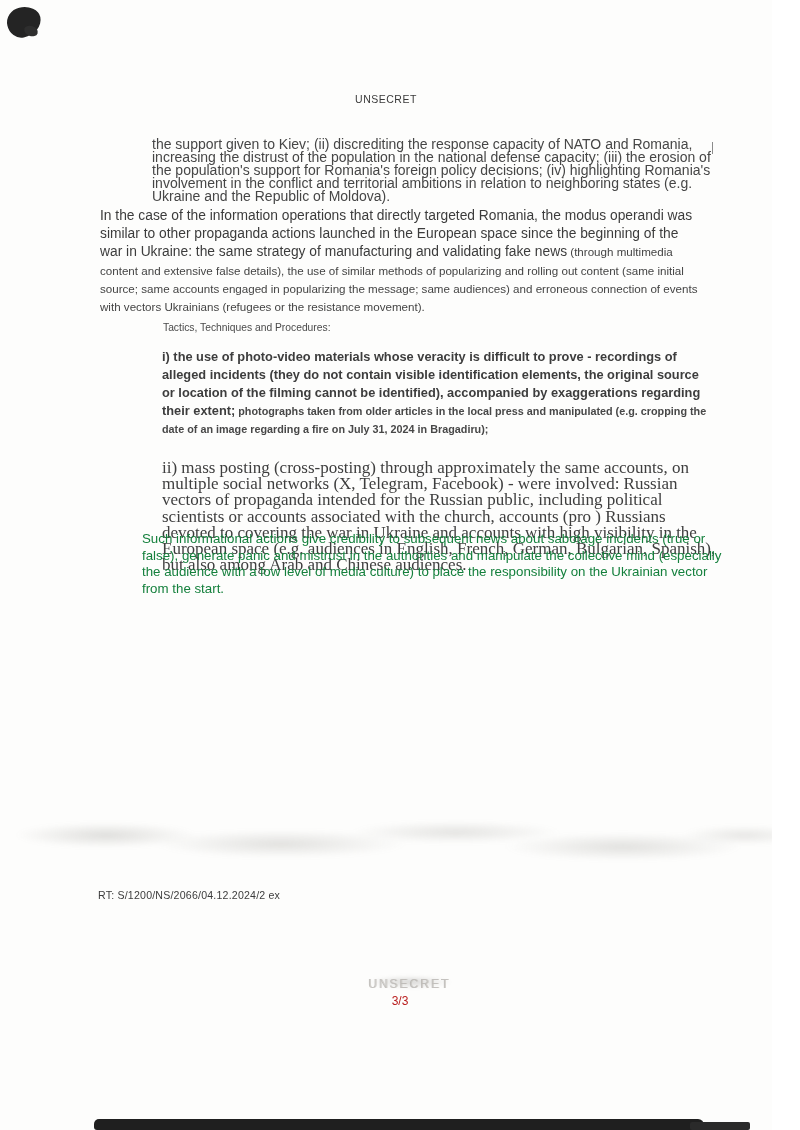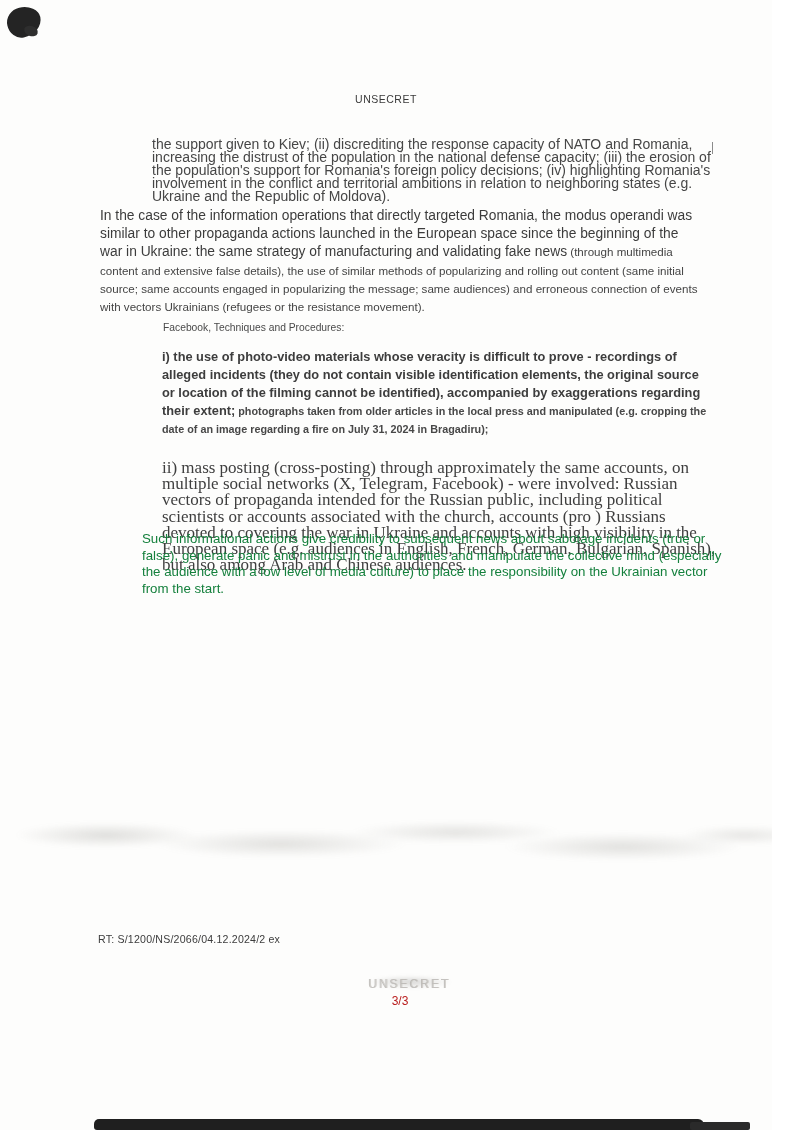--- a/index.html
+++ b/index.html
@@ -90,21 +90,21 @@
     left: 142px;
     top: 531px;
     width: 582px;
     font-size: 13.3px;
     line-height: 16.6px;
     color: #15803d;
   }
   .footer-ref {
     position: absolute;
     left: 98px;
-    top: 933px;
+    top: 889px;
     font-size: 10.6px;
     color: #3c3c3c;
     letter-spacing: 0.2px;
   }
   .watermark {
     position: absolute;
     left: 368px;
     top: 977px;
     font-size: 12px;
     letter-spacing: 2px;
@@ -212,21 +212,21 @@
   <div class="artifact blob-topleft2"></div>
 
   <div class="header-classification">UNSECRET</div>
 
   <div class="para-1">the support given to Kiev; (ii) discrediting the response capacity of NATO and Romania, increasing the distrust of the population in the national defense capacity; (iii) the erosion of the population's support for Romania's foreign policy decisions; (iv) highlighting Romania's involvement in the conflict and territorial ambitions in relation to neighboring states (e.g. Ukraine and the Republic of Moldova).</div>
 
   <div class="para-2">
     <span class="big">In the case of the information operations that directly targeted Romania, the modus operandi was similar to other propaganda actions launched in the European space since the beginning of the war in Ukraine: the same strategy of manufacturing and validating fake news</span><span class="small"> (through multimedia content and extensive false details), the use of similar methods of popularizing and rolling out content (same initial source; same accounts engaged in popularizing the message; same audiences) and erroneous connection of events with vectors Ukrainians (refugees or the resistance movement).</span>
   </div>
 
-  <div class="tactics-heading">Facebook, Techniques and Procedures:</div>
+  <div class="tactics-heading">Tactics, Techniques and Procedures:</div>
 
   <div class="item-i">
     <span class="main">i) the use of photo-video materials whose veracity is difficult to prove - recordings of alleged incidents (they do not contain visible identification elements, the original source or location of the filming cannot be identified), accompanied by exaggerations regarding their extent;</span><span class="small"> photographs taken from older articles in the local press and manipulated (e.g. cropping the date of an image regarding a fire on July 31, 2024 in Bragadiru);</span>
   </div>
 
   <div class="item-ii">ii) mass posting (cross-posting) through approximately the same accounts, on multiple social networks (X, Telegram, Facebook) - were involved: Russian vectors of propaganda intended for the Russian public, including political scientists or accounts associated with the church, accounts (pro ) Russians devoted to covering the war in Ukraine and accounts with high visibility in the European space (e.g. audiences in English, French, German, Bulgarian, Spanish), but also among Arab and Chinese audiences.</div>
 
   <div class="closing-para">Such informational actions give credibility to subsequent news about sabotage incidents (true or false), generate panic and mistrust in the authorities and manipulate the collective mind (especially the audience with a low level of media culture) to place the responsibility on the Ukrainian vector from the start.</div>
 
   <div class="artifact smudge-band"></div>

